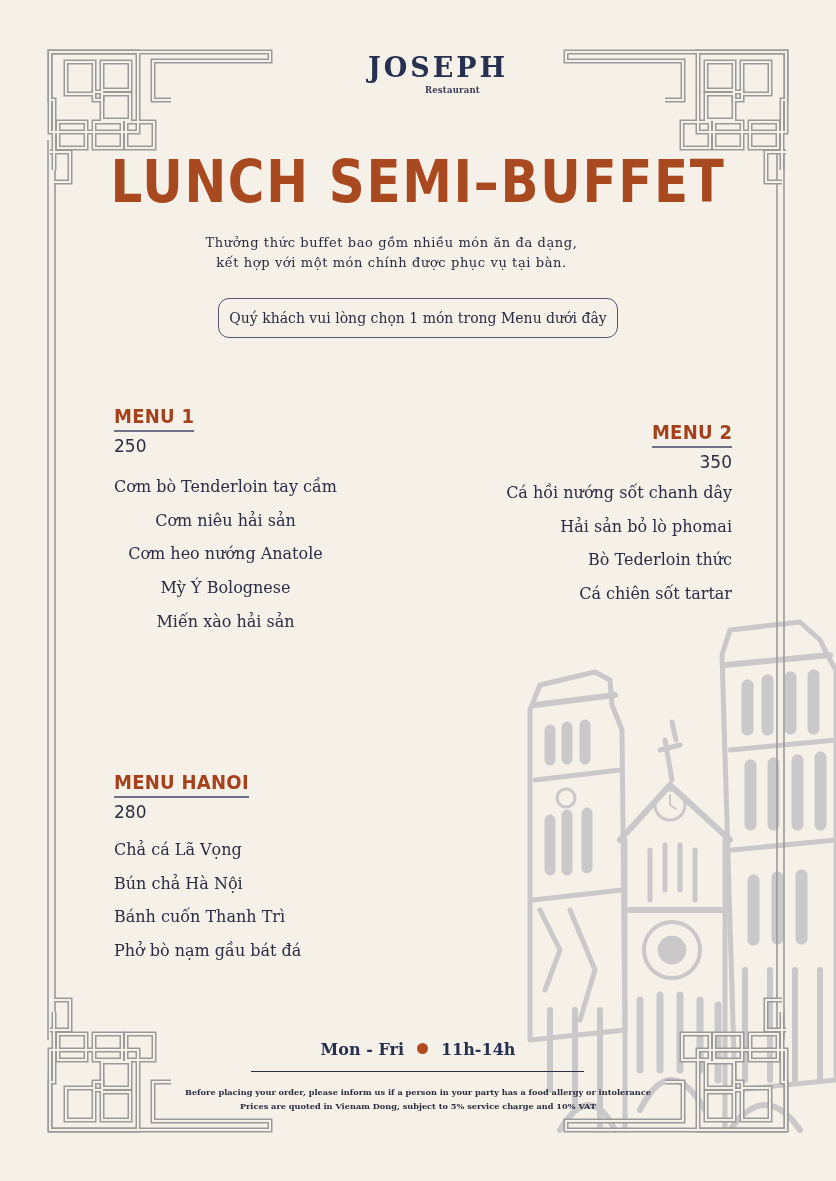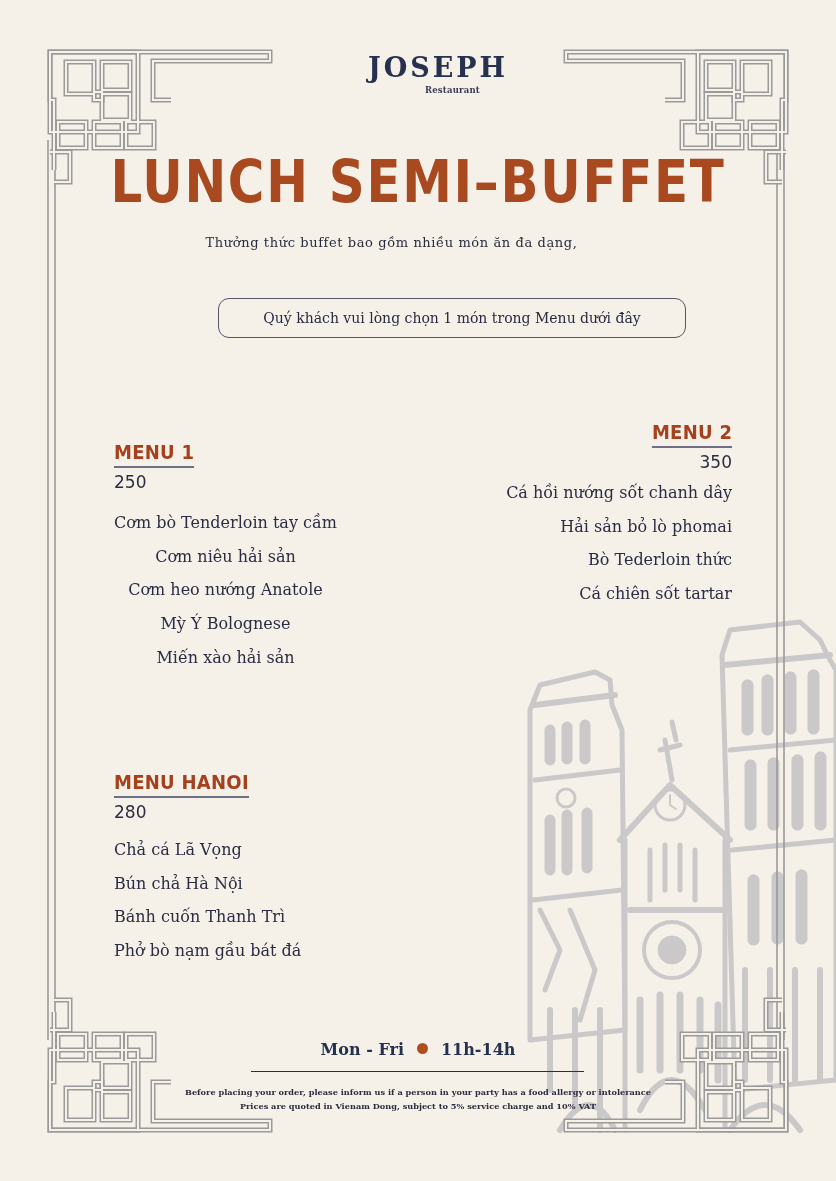--- a/index.html
+++ b/index.html
@@ -35,21 +35,21 @@
     font-family: "DejaVu Sans", sans-serif; font-weight: bold;
     font-size: 58px; color: #a9491f; letter-spacing: 2px;
     transform: scaleX(0.86); transform-origin: center;
   }
   .subtitle {
     position: absolute; left: 0; width: 783px; top: 233px; text-align: center;
     font-family: "DejaVu Serif", serif; font-size: 13px; line-height: 20px;
     color: #2a2a3e; letter-spacing: 0.6px;
   }
   .choose-box {
-    position: absolute; left: 218px; top: 298px; width: 468px; height: 40px;
+    position: absolute; left: 218px; top: 298px; width: 400px; height: 40px;
     border: 1.6px solid #55566b; border-radius: 11px; box-sizing: border-box;
     display: flex; align-items: center; justify-content: center;
     font-family: "DejaVu Serif", serif; font-size: 14px; color: #2a2a40;
   }
 
   
   .menu-head {
     font-family: "DejaVu Sans", sans-serif; font-weight: bold;
     font-size: 20px; color: #a5411c; letter-spacing: 0.3px;
     display: inline-block; padding-bottom: 2px;
@@ -58,21 +58,21 @@
   }
   .menu-price {
     font-family: "DejaVu Sans", sans-serif; font-size: 17px; color: #2c2d40;
     margin-top: 4px;
   }
   .menu-items { list-style: none; margin: 0; padding: 0; }
   .menu-items li {
     font-family: "DejaVu Serif", serif; font-size: 16px; color: #2b2c44;
     height: 33.7px; line-height: 33.7px; white-space: nowrap;
   }
-  .menu1 { position: absolute; left: 114px; top: 440px; }
+  .menu1 { position: absolute; left: 114px; top: 404px; }
   .menu1 .menu-head { transform-origin: left; }
   .menu1 .menu-items { margin-top: 14px; text-align: center; }
   .menu2 { position: absolute; right: 104px; top: 420px; text-align: right; }
   .menu2 .menu-head { transform-origin: right; }
   .menu2 .menu-items { margin-top: 4px; }
   .menuhanoi { position: absolute; left: 114px; top: 770px; }
   .menuhanoi .menu-head { transform-origin: left; }
   .menuhanoi .menu-items { margin-top: 11px; }
 
   
@@ -194,20 +194,21 @@
 
   <div class="brand">
     <span class="brand-name">JOSEPH</span>
   </div>
   <div class="brand-sub">Restaurant</div>
 
   <div class="title">LUNCH SEMI–BUFFET</div>
 
   <div class="subtitle">
     <div>Thưởng thức buffet bao gồm nhiều món ăn đa dạng,</div>
+    <div>kết hợp với một món chính được phục vụ tại bàn.</div>
   </div>
 
   <div class="choose-box">
     <span>Quý khách vui lòng chọn 1 món trong Menu dưới đây</span>
   </div>
 
   <section class="menu1">
     <div class="menu-head">MENU 1</div>
     <div class="menu-price">250</div>
     <ul class="menu-items">

